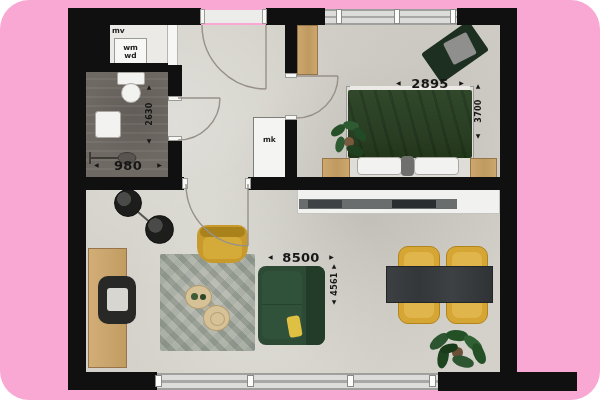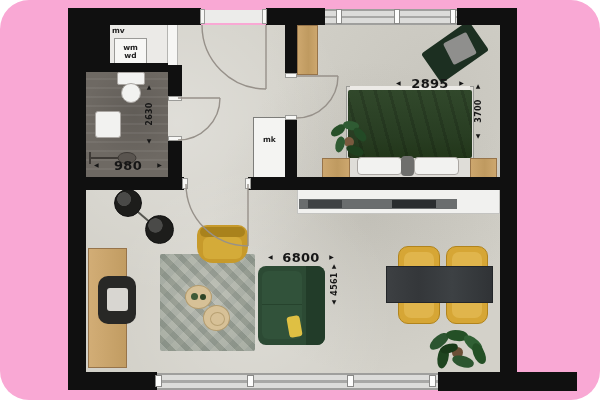--- a/index.html
+++ b/index.html
@@ -235,21 +235,21 @@
     <span class="t">2895</span>
     <span class="a">▶</span>
   </div>
   <div class="vdim" style="left:469px;top:83px;width:18px;height:56px;">
     <span class="a up">▲</span>
     <span class="t">3700</span>
     <span class="a dn">▼</span>
   </div>
   <div class="hdim" style="left:268px;top:251px;width:66px;height:12px;">
     <span class="a">◀</span>
-    <span class="t">6800</span>
+    <span class="t">8500</span>
     <span class="a">▶</span>
   </div>
   <div class="vdim" style="left:325px;top:263px;width:18px;height:42px;">
     <span class="a up">▲</span>
     <span class="t">4561</span>
     <span class="a dn">▼</span>
   </div>
 
 </div>
 

